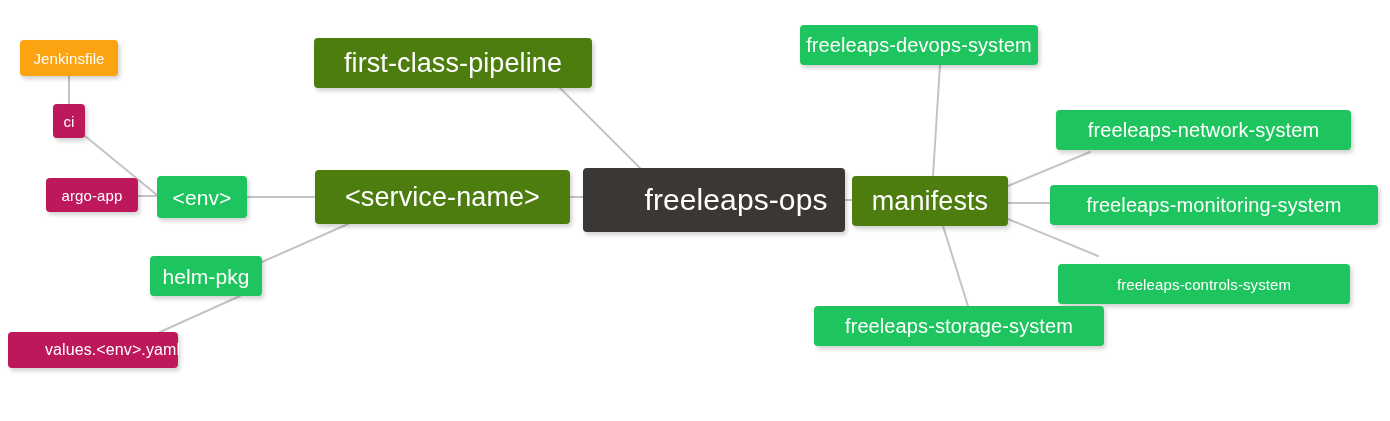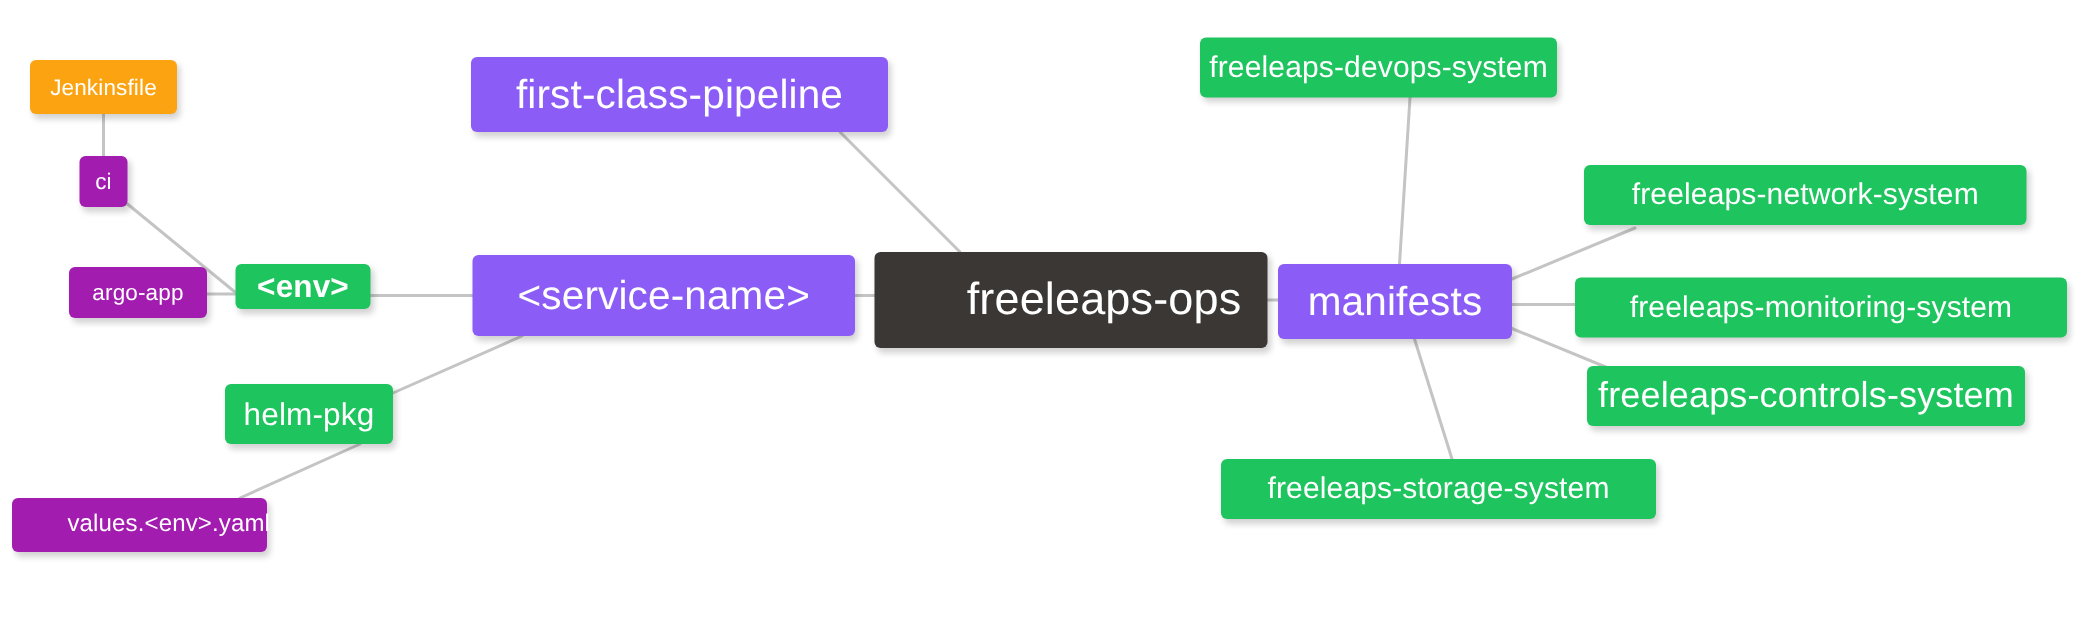--- a/index.html
+++ b/index.html
@@ -34,23 +34,23 @@
     justify-content: center;
     border-radius: 4px;
     color: #ffffff;
     white-space: nowrap;
     box-shadow: 2px 3px 4px rgba(0,0,0,0.18);
     letter-spacing: 0.1px;
     line-height: 1;
     user-select: none;
   }
   .n-root   { background: #3b3734; padding-left: 44px; }
-  .n-blue   { background: #8b5cf6; align-items: center; }
+  .n-blue   { background: #4d7c0f; align-items: center; }
   .n-green  { background: #1ec45e; }
-  .n-red    { background: #a21caf; }
+  .n-red    { background: #be185d; }
   .n-orange { background: #fca311; margin-top: 16px; }
 </style>
 </head>
 <body>
 
 <div id="canvas">
   <svg id="edges" viewBox="0 0 1390 421" xmlns="http://www.w3.org/2000/svg">
       <line x1="69" y1="60" x2="69" y2="104" stroke="#c4c4c4" stroke-width="2" stroke-linecap="round"></line>
       <line x1="85" y1="136" x2="157" y2="195" stroke="#c4c4c4" stroke-width="2" stroke-linecap="round"></line>
       <line x1="122" y1="196" x2="157" y2="196" stroke="#c4c4c4" stroke-width="2" stroke-linecap="round"></line>
@@ -69,21 +69,21 @@
   <div id="nodes">
       <div class="node n-orange" style="left: 20px; top: 24px; width: 98px; height: 36px; font-size: 15px;">
         <span>Jenkinsfile</span>
       </div>
       <div class="node n-red" style="left: 53px; top: 104px; width: 32px; height: 34px; font-size: 15px;">
         <span>ci</span>
       </div>
       <div class="node n-red" style="left: 46px; top: 178px; width: 92px; height: 34px; font-size: 15px;">
         <span>argo-app</span>
       </div>
-      <div class="node n-green" style="left: 157px; top: 176px; width: 90px; height: 30px; font-size: 21px; font-weight: bold;">
+      <div class="node n-green" style="left: 157px; top: 176px; width: 90px; height: 42px; font-size: 21px;">
         <span>&lt;env&gt;</span>
       </div>
       <div class="node n-green" style="left: 150px; top: 256px; width: 112px; height: 40px; font-size: 21px;">
         <span>helm-pkg</span>
       </div>
       <div class="node n-red" style="left: 8px; top: 332px; width: 170px; height: 36px; font-size: 16px; padding-left: 39px;">
         <span>values.&lt;env&gt;.yaml</span>
       </div>
       <div class="node n-blue" style="left: 314px; top: 38px; width: 278px; height: 50px; font-size: 27px;">
         <span>first-class-pipeline</span>
@@ -99,20 +99,20 @@
       </div>
       <div class="node n-green" style="left: 800px; top: 25px; width: 238px; height: 40px; font-size: 20px;">
         <span>freeleaps-devops-system</span>
       </div>
       <div class="node n-green" style="left: 1056px; top: 110px; width: 295px; height: 40px; font-size: 20px;">
         <span>freeleaps-network-system</span>
       </div>
       <div class="node n-green" style="left: 1050px; top: 185px; width: 328px; height: 40px; font-size: 20px;">
         <span>freeleaps-monitoring-system</span>
       </div>
-      <div class="node n-green" style="left: 1058px; top: 244px; width: 292px; height: 40px; font-size: 24px; text-align: right;">
+      <div class="node n-green" style="left: 1058px; top: 264px; width: 292px; height: 40px; font-size: 15px; text-align: right;">
         <span>freeleaps-controls-system</span>
       </div>
       <div class="node n-green" style="left: 814px; top: 306px; width: 290px; height: 40px; font-size: 20px;">
         <span>freeleaps-storage-system</span>
       </div>
     </div>
 </div>
 
 </body></html>

